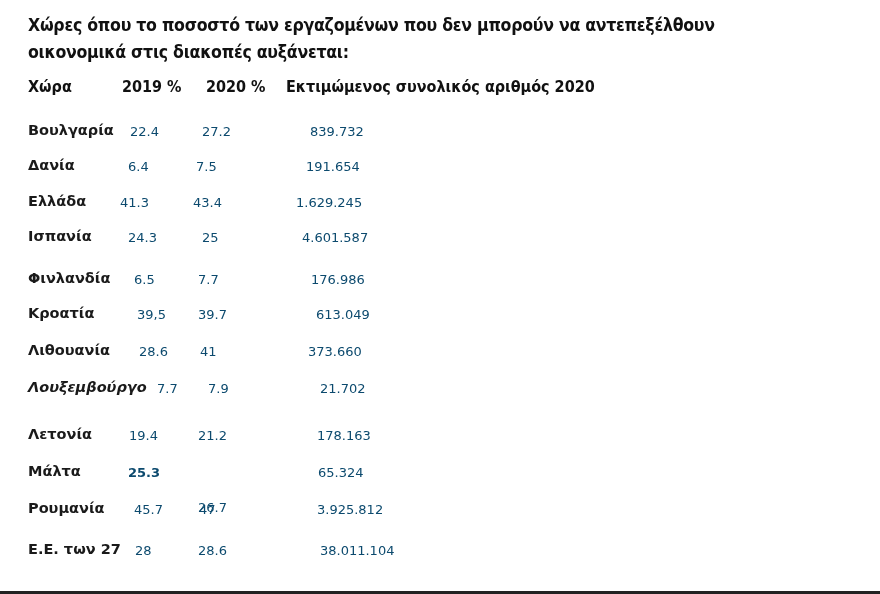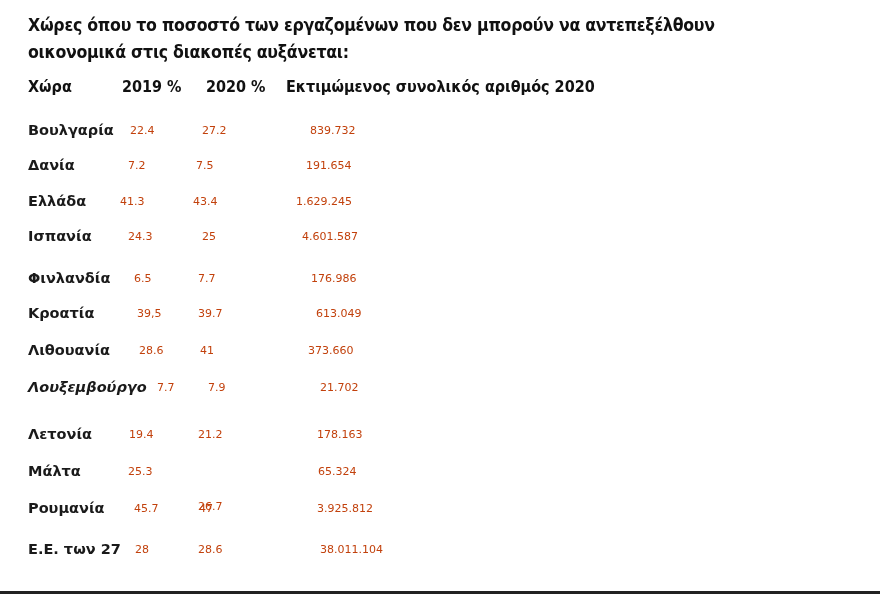--- a/index.html
+++ b/index.html
@@ -10,21 +10,21 @@
     .title {
       position: absolute; left: 28px; top: 12px; width: 840px;
       font-size: 17px; font-weight: bold; line-height: 27px; color: #111;
       font-family: "DejaVu Sans", sans-serif; letter-spacing: -0.3px; transform: scaleX(0.93); transform-origin: left top;
     }
     .hdr {
       position: absolute; top: 77px; font-size: 16px; font-weight: bold; color: #111;
       font-family: "DejaVu Sans", sans-serif; transform: scaleX(0.9); transform-origin: left top; white-space: nowrap;
     }
     .row { position: absolute; left: 0; width: 880px; height: 26px; }
-    .cell { position: absolute; top: 0; font-size: 11px; color: #c2410c; white-space: nowrap; font-family: "DejaVu Sans", sans-serif; }
+    .cell { position: absolute; top: 0; font-size: 13px; color: #0c4a6e; white-space: nowrap; font-family: "DejaVu Sans", sans-serif; }
     .cell.country { font-weight: bold; color: #1a1a1a; font-size: 14.5px; top: -2px; }
     .bottom-rule { position: absolute; left: 0; right: 0; bottom: 0; height: 3px; background: #222; }
   </style>
 </head>
 <body>
 
 <div class="title">Χώρες όπου το ποσοστό των εργαζομένων που δεν μπορούν να αντεπεξέλθουν οικονομικά στις διακοπές αυξάνεται:</div>
 
 <div>
   <span class="hdr" style="left:28px">Χώρα</span>
@@ -35,21 +35,21 @@
 
 <div id="rows">
     <div class="row" style="top: 124px;">
       <span class="cell country" style="left: 28px;">Βουλγαρία</span>
       <span class="cell" style="left: 130px;">22.4</span>
       <span class="cell" style="left: 202px;">27.2</span>
       <span class="cell" style="left: 310px;">839.732</span>
     </div>
     <div class="row" style="top: 159px;">
       <span class="cell country" style="left: 28px;">Δανία</span>
-      <span class="cell" style="left: 128px;">7.2</span>
+      <span class="cell" style="left: 128px;">6.4</span>
       <span class="cell" style="left: 196px;">7.5</span>
       <span class="cell" style="left: 306px;">191.654</span>
     </div>
     <div class="row" style="top: 195px;">
       <span class="cell country" style="left: 28px;">Ελλάδα</span>
       <span class="cell" style="left: 120px;">41.3</span>
       <span class="cell" style="left: 193px;">43.4</span>
       <span class="cell" style="left: 296px;">1.629.245</span>
     </div>
     <div class="row" style="top: 230px;">
@@ -83,21 +83,21 @@
       <span class="cell" style="left: 320px;">21.702</span>
     </div>
     <div class="row" style="top: 428px;">
       <span class="cell country" style="left: 28px;">Λετονία</span>
       <span class="cell" style="left: 129px;">19.4</span>
       <span class="cell" style="left: 198px;">21.2</span>
       <span class="cell" style="left: 317px;">178.163</span>
     </div>
     <div class="row" style="top: 465px;">
       <span class="cell country" style="left: 28px;">Μάλτα</span>
-      <span class="cell" style="left: 128px;">25.3</span>
+      <span class="cell" style="left: 128px; font-weight: bold;">25.3</span>
       <span class="cell" style="left: 198px; margin-top: 35px;">26.7</span>
       <span class="cell" style="left: 318px;">65.324</span>
     </div>
     <div class="row" style="top: 502px;">
       <span class="cell country" style="left: 28px;">Ρουμανία</span>
       <span class="cell" style="left: 134px;">45.7</span>
       <span class="cell" style="left: 199px;">47</span>
       <span class="cell" style="left: 317px;">3.925.812</span>
     </div>
     <div class="row" style="top: 543px;">

